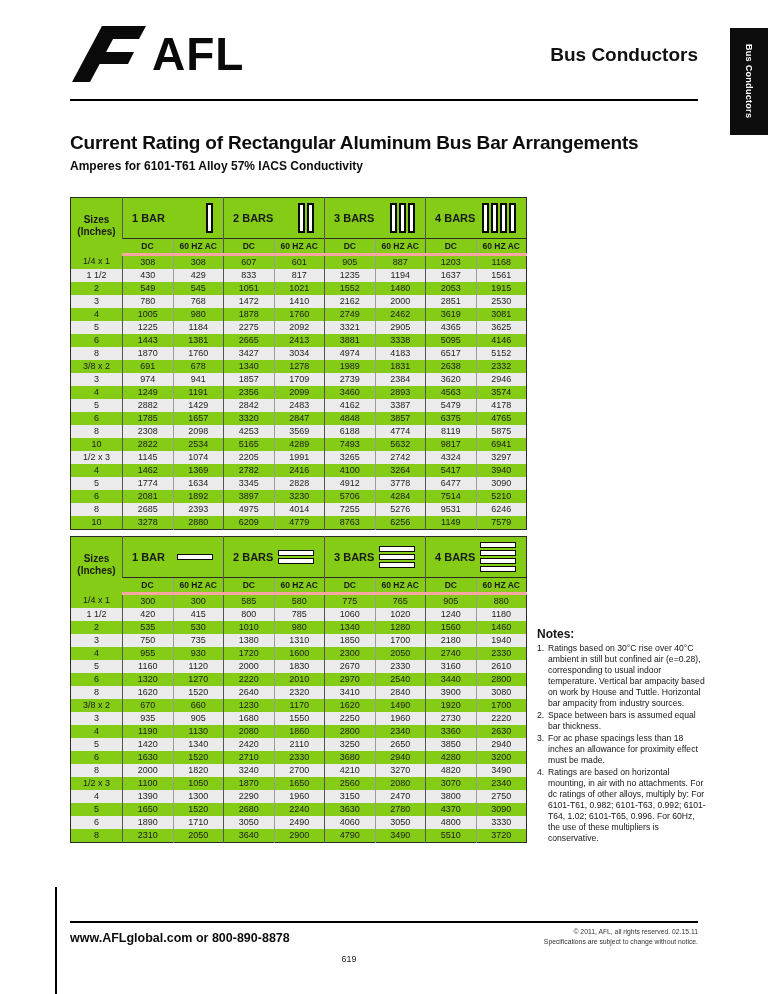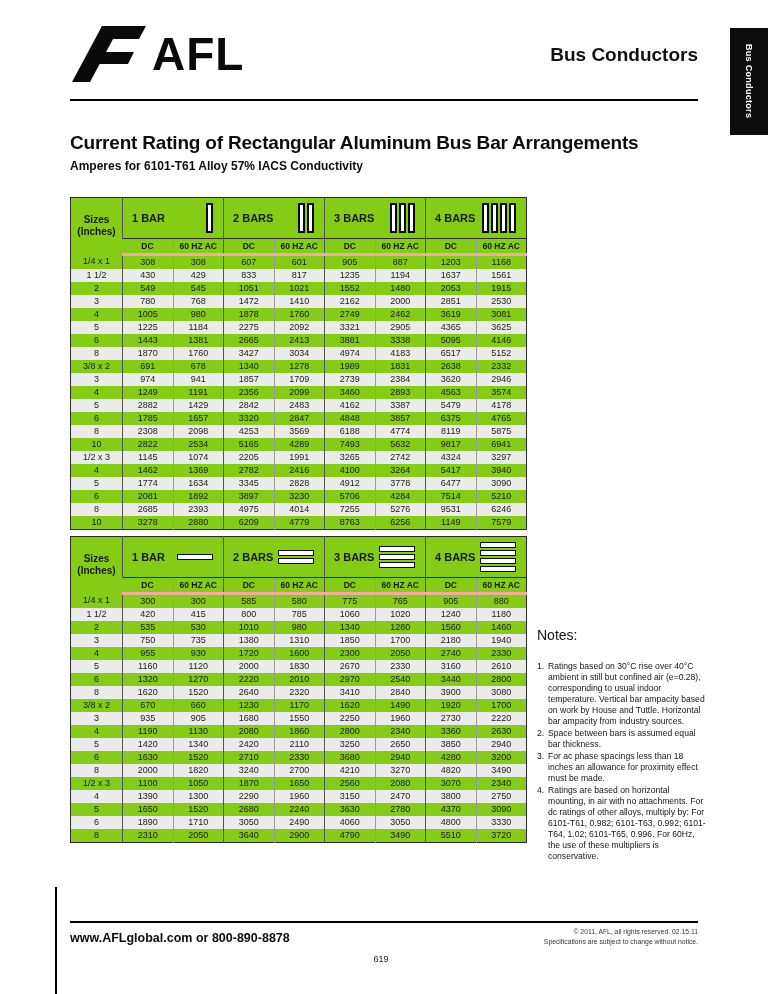--- a/index.html
+++ b/index.html
@@ -51,30 +51,30 @@
   th.sub-th {
     height:14px; font-size:8.5px; font-weight:bold; text-align:center;
     border-top:1px solid #2b2b2b; border-bottom:3px solid #fca5a5; line-height:14px; white-space:nowrap;
   }
   .rating-table tbody td { height:13px; line-height:13px; font-size:9px; text-align:center; padding:0; color:#1c1c1c; white-space:nowrap; }
   .rating-table tbody tr:nth-child(even) { background:#ebebeb; }
   td.size-cell { font-size:9px; }
 
   
   .notes { position:absolute; left:537px; top:627px; width:171px; font-size:8.6px; line-height:1.28; color:#151515; }
-  .notes-heading { font-weight:normal; font-size:14px; margin-bottom:16px; }
+  .notes-heading { font-weight:bold; font-size:12px; margin-bottom:1px; }
   .note-item { display:flex; margin-bottom:1px; }
   .note-num { width:11px; flex:none; }
   .note-text { flex:1; }
 
   
   .footer-rule { position:absolute; left:70px; top:921px; width:628px; height:1.5px; background:#000; }
   .footer-site { position:absolute; left:70px; top:931px; font-size:12.5px; font-weight:bold; color:#0d0d0d; }
   .footer-right { position:absolute; right:70px; top:927px; text-align:right; font-size:6.8px; color:#333; line-height:1.45; }
-  .page-number { position:absolute; left:0; top:954px; width:698px; text-align:center; font-size:9px; color:#222;margin-left:32px; }
+  .page-number { position:absolute; left:0; top:954px; width:698px; text-align:center; font-size:9px; color:#222; }
   .bottom-left-line { position:absolute; left:55px; top:887px; width:2px; height:107px; background:#000; }
 </style>
 </head>
 <body>
 
 <div class="page">
 
   <div class="logo">
     <svg class="logo-mark" width="78" height="56" viewBox="0 0 78 56" aria-hidden="true">
       <polygon points="34,0 52,0 22,56 4,56" fill="#0a0a0a"></polygon>

